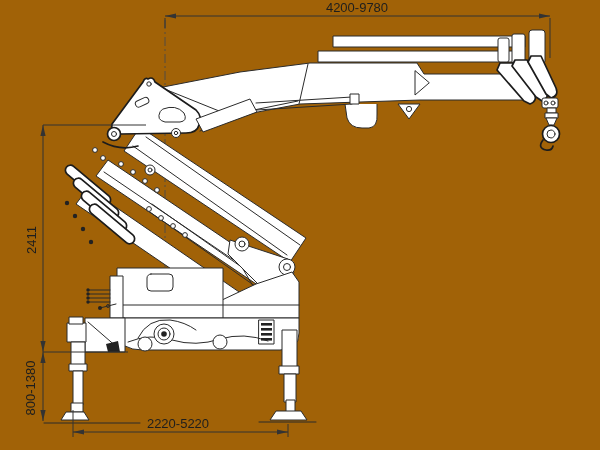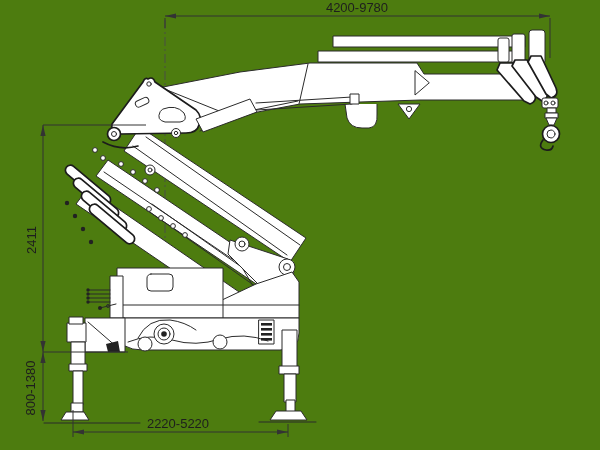--- a/index.html
+++ b/index.html
@@ -1,16 +1,16 @@
 <!DOCTYPE html>
 <html><head>
 <meta charset="utf-8">
 <style>
   html,body{margin:0;padding:0;background:#fff;}
-  .stage{width:600px;height:450px;background:#4d7c0f;position:relative;overflow:hidden;
+  .stage{width:600px;height:450px;background:#a16207;position:relative;overflow:hidden;
          font-family:"Liberation Sans", sans-serif;}
   svg{display:block;}
   .s  {stroke:#2b2b2b;stroke-width:1;fill:none;stroke-linecap:round;stroke-linejoin:round;}
   .w  {stroke:#2b2b2b;stroke-width:1;fill:#ffffff;stroke-linejoin:round;}
   .b  {stroke:#1c1c1c;stroke-width:1.7;fill:#ffffff;stroke-linejoin:round;}
   .bn {stroke:#1c1c1c;stroke-width:1.7;fill:none;stroke-linecap:round;}
   .dk {fill:#222222;stroke:none;}
   .dim{stroke:#333333;stroke-width:1;fill:none;}
   .df {fill:#333333;stroke:none;}
   .cl {stroke:#4a4a4a;stroke-width:0.9;fill:none;stroke-dasharray:9 3 2 3;}

